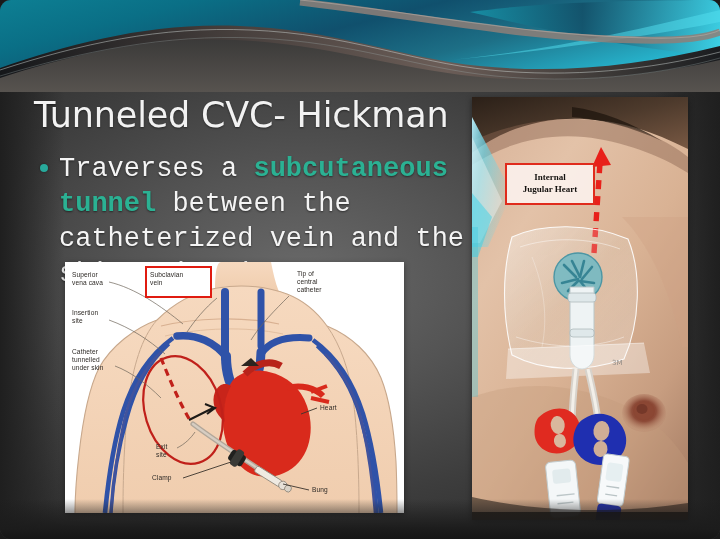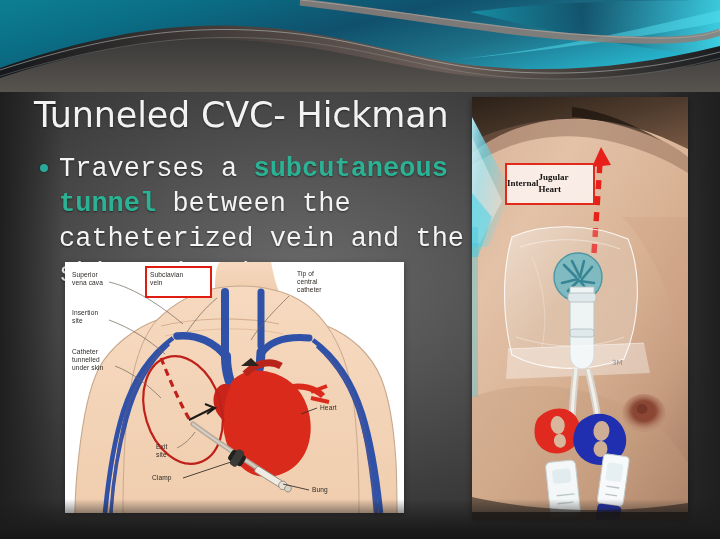--- a/index.html
+++ b/index.html
@@ -1,19 +1,19 @@
 <!DOCTYPE html>
 <html><head>
 <meta charset="utf-8">
 <style>
   html,body{margin:0;padding:0;background:#1a1a1a;}
   body{width:720px;height:539px;overflow:hidden;font-family:"Liberation Sans",sans-serif;}
 
   #slide{position:relative;width:720px;height:539px;overflow:hidden;
-    background:#404040;}
+    background:#404040;border-radius:11px;}
 
   
   .bg-base{position:absolute;inset:0;
     background:
       radial-gradient(ellipse 70% 60% at 42% 52%, #6a6a6a 0%, #545454 35%, #3d3d3d 68%, #2b2b2b 100%);}
   .bg-dark-edges{position:absolute;inset:0;
     background:linear-gradient(90deg, #1f1f1f 0%, rgba(31,31,31,0) 9%, rgba(31,31,31,0) 91%, #1f1f1f 100%);}
   .bg-bottom{position:absolute;left:0;right:0;bottom:0;height:40px;
     background:linear-gradient(180deg, rgba(26,26,26,0) 0%, #1c1c1c 75%, #161616 100%);}
 
@@ -48,21 +48,21 @@
     font-size:6.6px;line-height:1.18;color:#2e2a26;letter-spacing:.1px;}
   .dbox{position:absolute;border:2.4px solid #e01b10;background:#ffffff;}
 
   
   .photo{position:absolute;left:472px;top:97px;width:216px;height:423px;
     overflow:hidden;background:#d8b9a2;
     box-shadow:0 2px 6px rgba(0,0,0,.45);}
   .ph-svg{position:absolute;inset:0;width:100%;height:100%;}
   .ijv-box{position:absolute;left:33px;top:66px;width:86px;height:38px;
     border:2.6px solid #e02b1c;background:rgba(255,248,246,.80);
-    display:flex;flex-direction:row;align-items:center;justify-content:center;}
+    display:flex;flex-direction:column;align-items:center;justify-content:center;}
   .ijv-line{font-family:"Liberation Serif","DejaVu Serif",serif;
     font-size:9px;color:#14110f;line-height:1.32;font-weight:600;}
 </style>
 </head>
 <body>
 
 <div id="slide">
 
   <div class="bg-base"></div>
   <div class="bg-dark-edges"></div>

